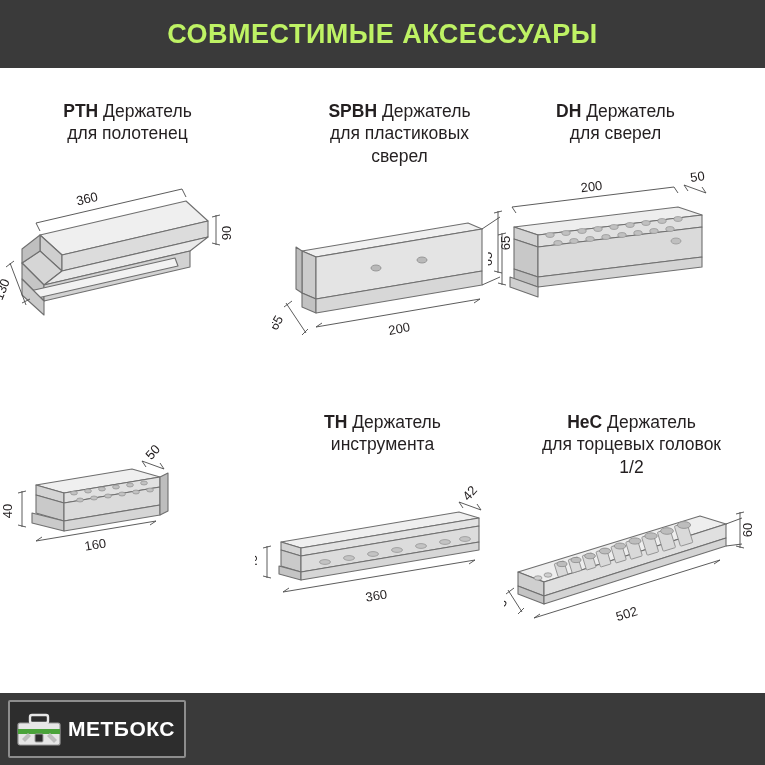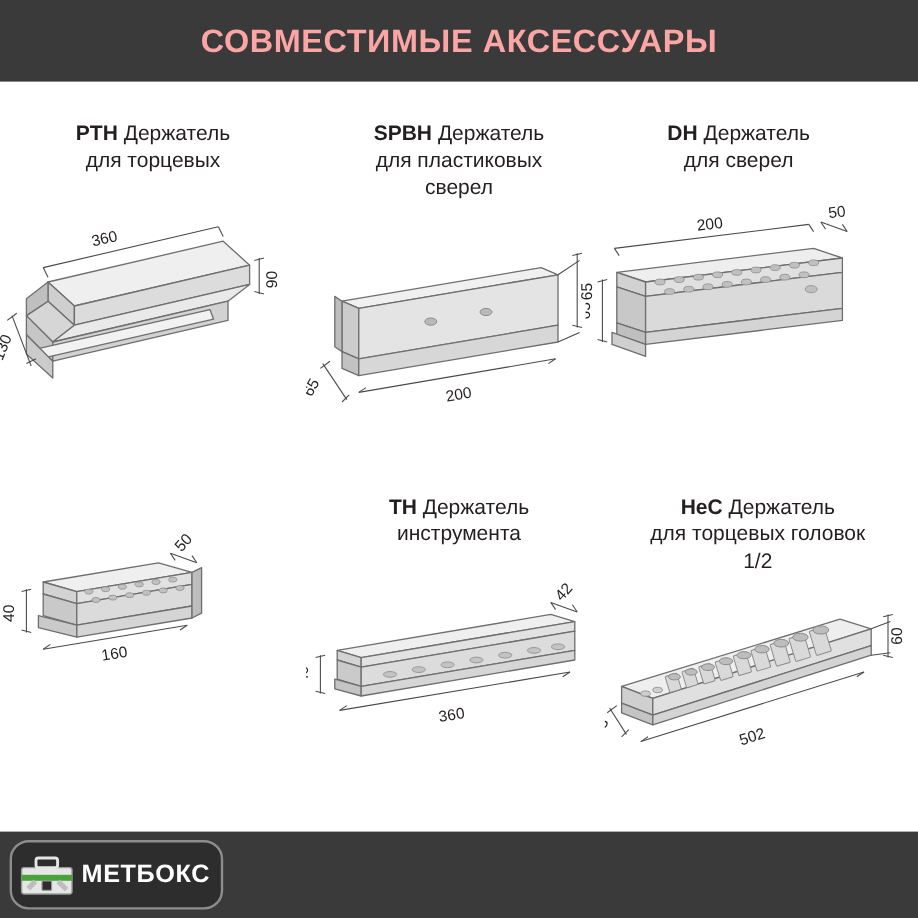--- a/index.html
+++ b/index.html
@@ -26,21 +26,21 @@
     left: 0;
     top: 0;
     width: 765px;
     height: 68px;
     background: #3a3a3a;
     display: flex;
     align-items: center;
     justify-content: center;
   }
   .header-title {
-    color: #fca5a5;
+    color: #bef264;
     font-size: 27px;
     font-weight: bold;
     letter-spacing: 0.5px;
     text-align: center;
   }
   
   .grid {
     position: absolute;
     left: 0;
     top: 68px;
@@ -85,21 +85,21 @@
     background: #3a3a3a;
   }
   .logo {
     position: absolute;
     left: 8px;
     top: 700px;
     width: 178px;
     height: 58px;
     background: #2d2d2d;
     border: 2px solid #8d8d8d;
-    border-radius: 16px;
+    border-radius: 2px;
     display: flex;
     align-items: center;
     padding-left: 6px;
     box-sizing: border-box;
   }
   .logo-mark {
     width: 46px;
     height: 40px;
     position: relative;
     margin-right: 6px;
@@ -121,21 +121,21 @@
   <div class="header">
     <div class="header-title">СОВМЕСТИМЫЕ АКСЕССУАРЫ</div>
   </div>
 
   <div class="grid">
 
     <div class="cell" style="left:0px; top:32px;">
       <div class="cell-title">
         <b>PTH</b>
         <span>Держатель</span><br>
-        <span>для торцевых</span>
+        <span>для полотенец</span>
       </div>
       <div class="art">
         <svg width="255" height="200" viewBox="0 0 255 200">
 
           <g stroke="#7d7d7d" stroke-width="1.1" stroke-linejoin="round">
 
             <polygon points="25,175 52,140 220,162 198,192" fill="#eaeaea" opacity="0"></polygon>
 
             <polygon points="22,182 50,146 205,163 178,199" fill="#e2e2e2" opacity="0"></polygon>
           </g>
@@ -173,21 +173,21 @@
             <line x1="6" y1="122" x2="14" y2="116"></line>
             <line x1="22" y1="158" x2="30" y2="154"></line>
           </g>
           <text class="dim" x="88" y="58" transform="rotate(-13 88 58)" text-anchor="middle">360</text>
           <text class="dim" x="231" y="88" transform="rotate(-90 231 88)" text-anchor="middle">90</text>
           <text class="dim" x="6" y="146" transform="rotate(-68 6 146)" text-anchor="middle">130</text>
         </svg>
       </div>
     </div>
 
-    <div class="cell" style="left:255px; top:32px;">
+    <div class="cell" style="left:272px; top:32px;">
       <div class="cell-title">
         <b>SPBH</b>
         <span>Держатель</span><br>
         <span>для пластиковых</span><br>
         <span>сверел</span>
       </div>
       <div class="art">
         <svg width="255" height="200" viewBox="0 0 255 200">
           <g stroke="#6f6f6f" stroke-width="1.1" stroke-linejoin="round">
 

